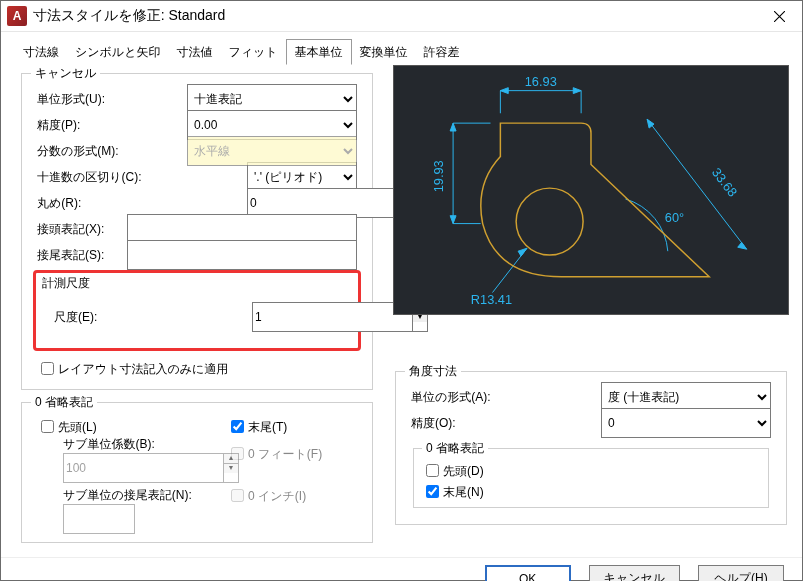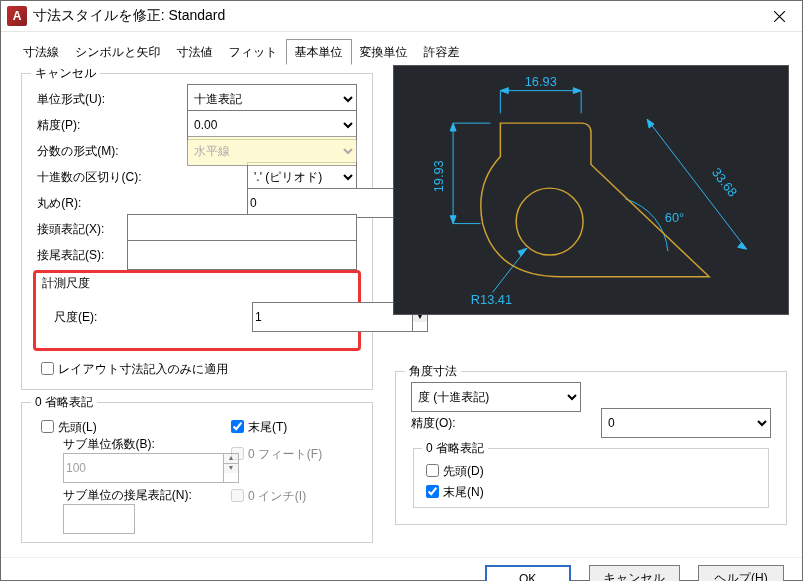--- a/index.html
+++ b/index.html
@@ -204,20 +204,21 @@
             <g stroke="#d0a030" stroke-width="1.5" fill="none">
               <path d="M108 58 L190 58 Q200 58 200 68 L200 100 L320 214 L170 214 Q104 214 90 160 Q82 120 108 92 Z"></path>
               <circle cx="158" cy="158" r="34"></circle>
             </g>
           </svg>
         </div>
 
         <fieldset class="groupbox ang-group">
           <legend>角度寸法</legend>
           <div class="row">
+            <span class="row-label" style="width:190px">単位の形式(A):</span>
             <select><option>度 (十進表記)</option></select>
           </div>
           <div class="row">
             <span class="row-label" style="width:190px">精度(O):</span>
             <select><option>0</option></select>
           </div>
           <fieldset class="groupbox" style="margin:4px 8px 8px 8px;padding:4px 8px 6px 8px">
             <legend>0 省略表記</legend>
             <label class="chk" style="display:flex">
               <input type="checkbox" style="">

